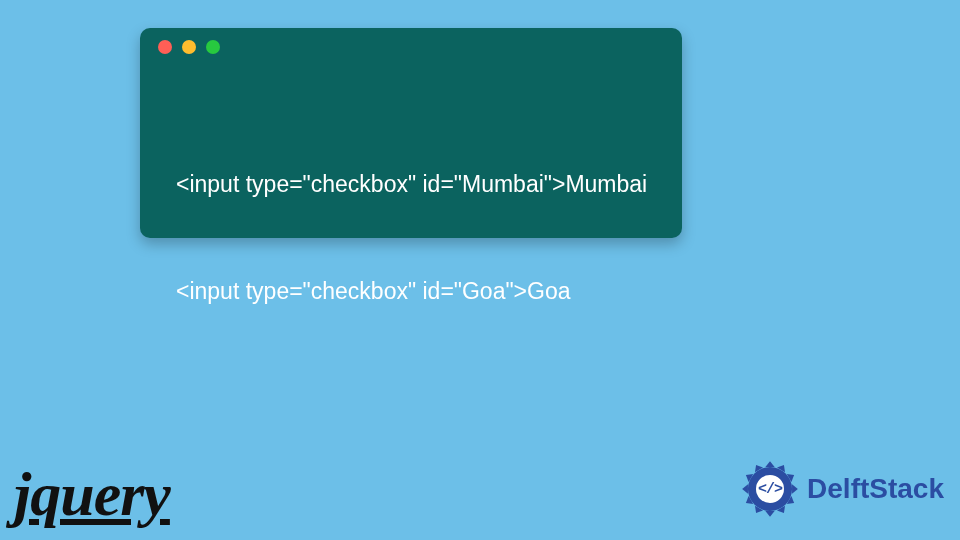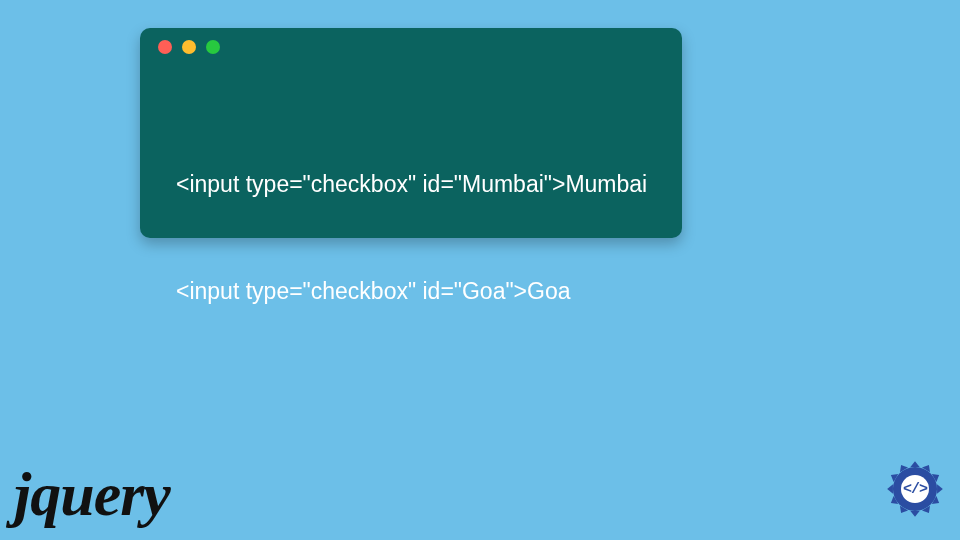--- a/index.html
+++ b/index.html
@@ -47,21 +47,21 @@
     bottom: 10px;
     font-family: Georgia, "Times New Roman", serif;
     font-style: italic;
     font-weight: 900;
     font-size: 62px;
     color: #111;
     letter-spacing: -1px;
     display: flex;
     align-items: baseline;
   }
-  .jquery-logo .j { text-transform: lowercase; }
+  .jquery-logo .j { text-transform: lowercase; text-decoration: underline; }
 
   .delft {
     position: absolute;
     right: 16px;
     bottom: 22px;
     display: flex;
     align-items: center;
     gap: 8px;
   }
   .delft-emblem {
@@ -133,13 +133,16 @@
               <polygon points="0,-48 8,-38 -8,-38" transform="rotate(300)"></polygon>
               <polygon points="0,-48 8,-38 -8,-38" transform="rotate(330)"></polygon>
             </g>
             <circle r="38" fill="#2b4da2"></circle>
           </g>
         </g>
       </svg>
     </div>
     <div class="brackets">&lt;/&gt;</div>
   </div>
+  <div class="delft-text">
+    <span class="d">DelftStack</span>
+  </div>
 </div>
 
 </body></html>

